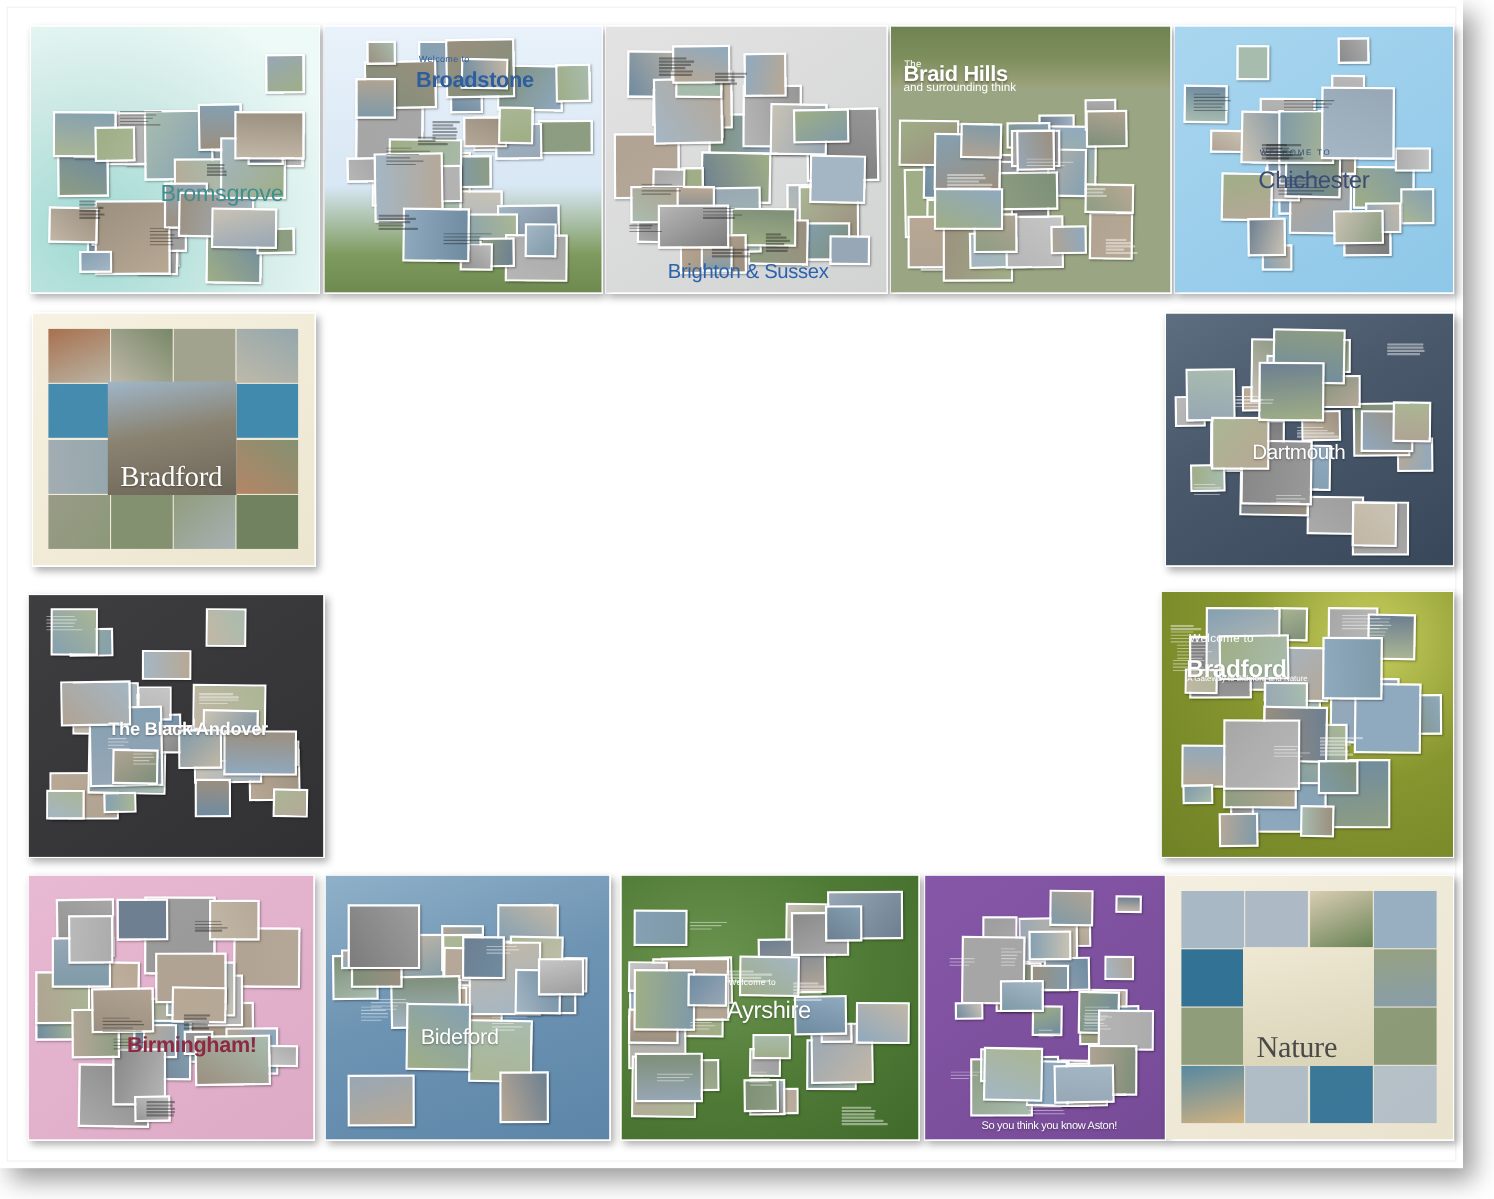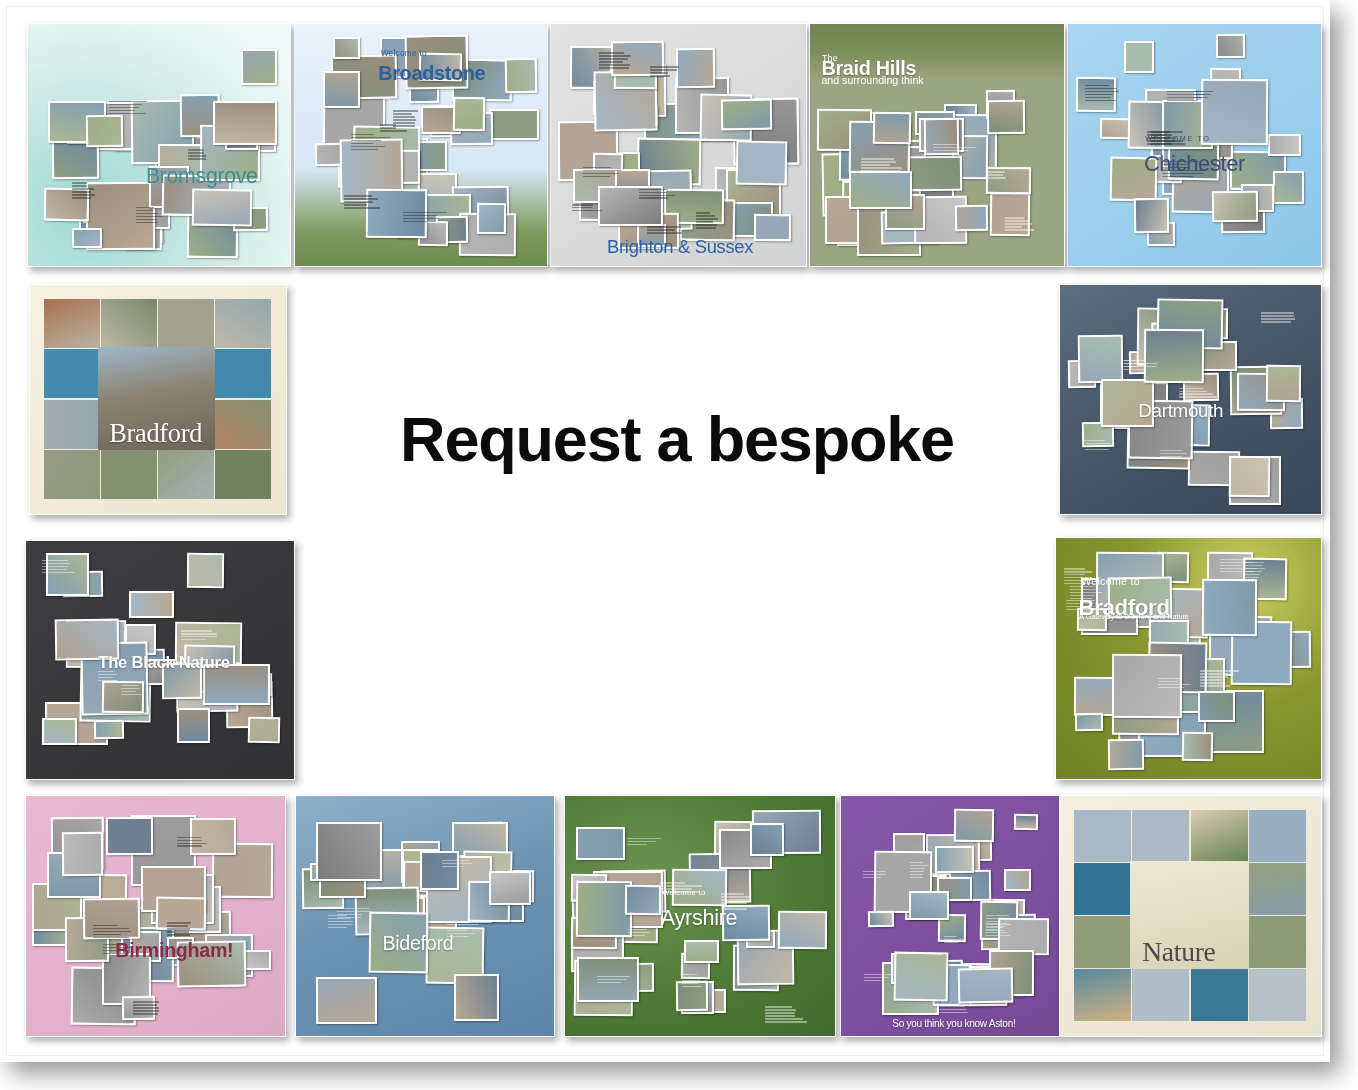--- a/index.html
+++ b/index.html
@@ -577,21 +577,21 @@
                 <i style="width: 70.939%;"></i>
                 <i style="width: 68.0677%;"></i>
                 <i style="width: 89.1724%;"></i>
               </div>
               <div class="txtblk light" style="left: 154.545px; top: 89.1389px; width: 38.0737px;">
                 <i style="width: 82.801%;"></i>
                 <i style="width: 96.6624%;"></i>
                 <i style="width: 95.8714%;"></i>
                 <i style="width: 69.3116%;"></i>
               </div>
-              <div class="ptitle" style="left: 72.36px; top: 111.86px; font-size: 16.66px; font-weight: bold; color: rgb(255, 255, 255); text-shadow: rgba(0, 0, 0, 0.35) 0px 1px 2px;">The Black Nature</div>
+              <div class="ptitle" style="left: 72.36px; top: 111.86px; font-size: 16.66px; font-weight: bold; color: rgb(255, 255, 255); text-shadow: rgba(0, 0, 0, 0.35) 0px 1px 2px;">The Black Andover</div>
             </div>
           </div>
           <div class="tile" style="left: 1048px; top: 530px; width: 265px; height: 241px;">
             <div class="bg" style="background: radial-gradient(at 72% 18%, rgb(201, 207, 94) 0%, rgb(135, 150, 47) 45%, rgb(111, 129, 38) 100%);"></div>
             <div class="inner">
               <div class="ph" style="left: 61.5739px; top: 167.078px; width: 47.9813px; height: 33.9632px; background: linear-gradient(114deg, rgb(111, 139, 160), rgb(194, 183, 166)); filter: grayscale(1) contrast(1.05); transform: rotate(-1.03deg);"></div>
               <div class="ph" style="left: 107.293px; top: 95.0314px; width: 34.4234px; height: 32.9465px; background: linear-gradient(39deg, rgb(164, 182, 196), rgb(168, 188, 174)); transform: rotate(-0.65deg);"></div>
               <div class="ph" style="left: 151.248px; top: 14.4421px; width: 41.5295px; height: 36.7379px; background: linear-gradient(110deg, rgb(176, 163, 147), rgb(194, 183, 166)); filter: grayscale(1) contrast(1.05); transform: rotate(0.53deg);"></div>
               <div class="ph" style="left: 73.6696px; top: 61.9066px; width: 25.7244px; height: 24.0637px; background: linear-gradient(97deg, rgb(151, 167, 181), rgb(176, 163, 147)); transform: rotate(0.3deg);"></div>
               <div class="ph" style="left: 144.799px; top: 151.994px; width: 58.8157px; height: 59.2042px; background: linear-gradient(173deg, rgb(111, 139, 160), rgb(141, 157, 130)); transform: rotate(0.05deg);"></div>
@@ -979,18 +979,17 @@
               <div class="ph" style="border: none; box-shadow: none; left: 72.4275px; top: 172.822px; width: 57.0725px; height: 51.8225px; background: rgb(168, 183, 196); opacity: 0.9;"></div>
               <div class="ph" style="border: none; box-shadow: none; left: 130.5px; top: 172.822px; width: 57.0725px; height: 51.8225px; background: rgb(45, 111, 147); opacity: 0.93;"></div>
               <div class="ph" style="border: none; box-shadow: none; left: 188.572px; top: 172.822px; width: 57.0725px; height: 51.8225px; background: rgb(168, 183, 196); opacity: 0.82;"></div>
               <div class="ph" style="border: none; box-shadow: none; left: 69.5239px; top: 64.5364px; width: 119.049px; height: 108.286px; background: linear-gradient(170deg, rgb(239, 233, 212) 0%, rgb(226, 221, 196) 50%, rgb(217, 211, 183) 100%);"></div>
               <div class="ptitle" style="left: 82.215px; top: 140.4px; font-size: 27.6px; font-weight: normal; color: rgb(74, 74, 72); font-family: &quot;Liberation Serif&quot;, serif;">Nature</div>
             </div>
           </div>
         </div>
 
       <div id="headline">
-        <span>Request a bespoke</span>
       </div>
 
     </div>
   </div>
 </div>
 
 </body></html>

